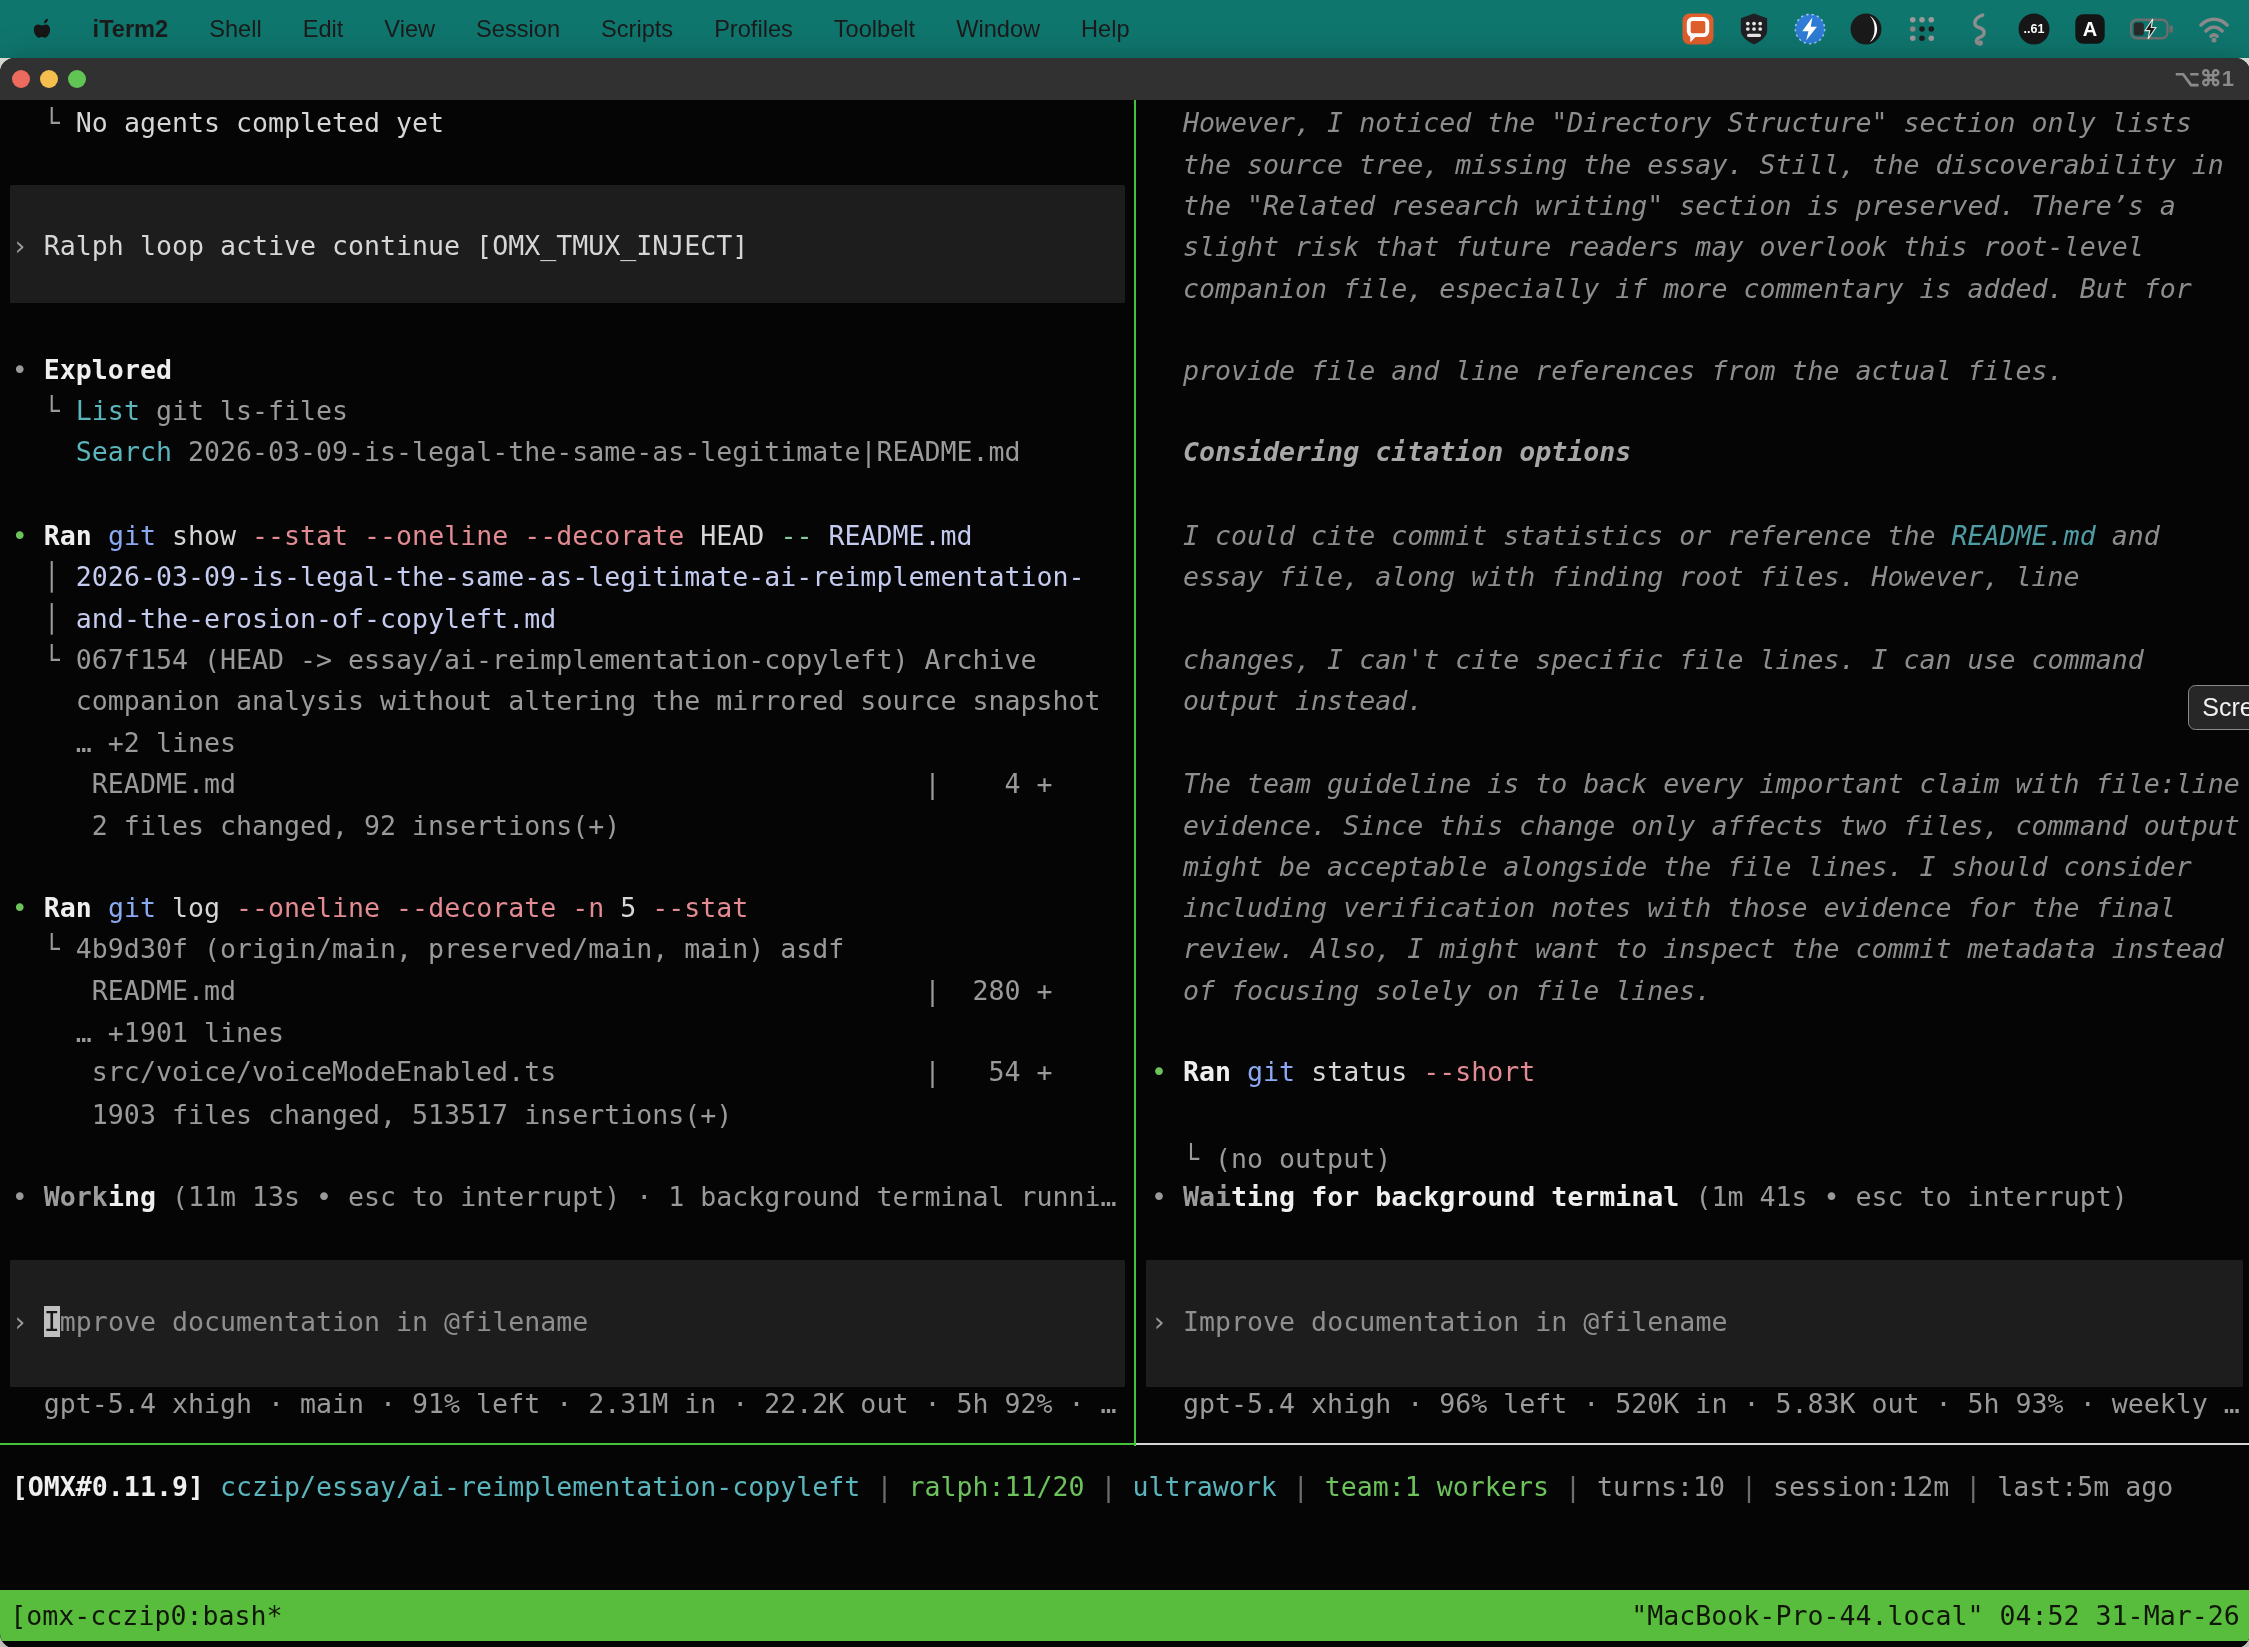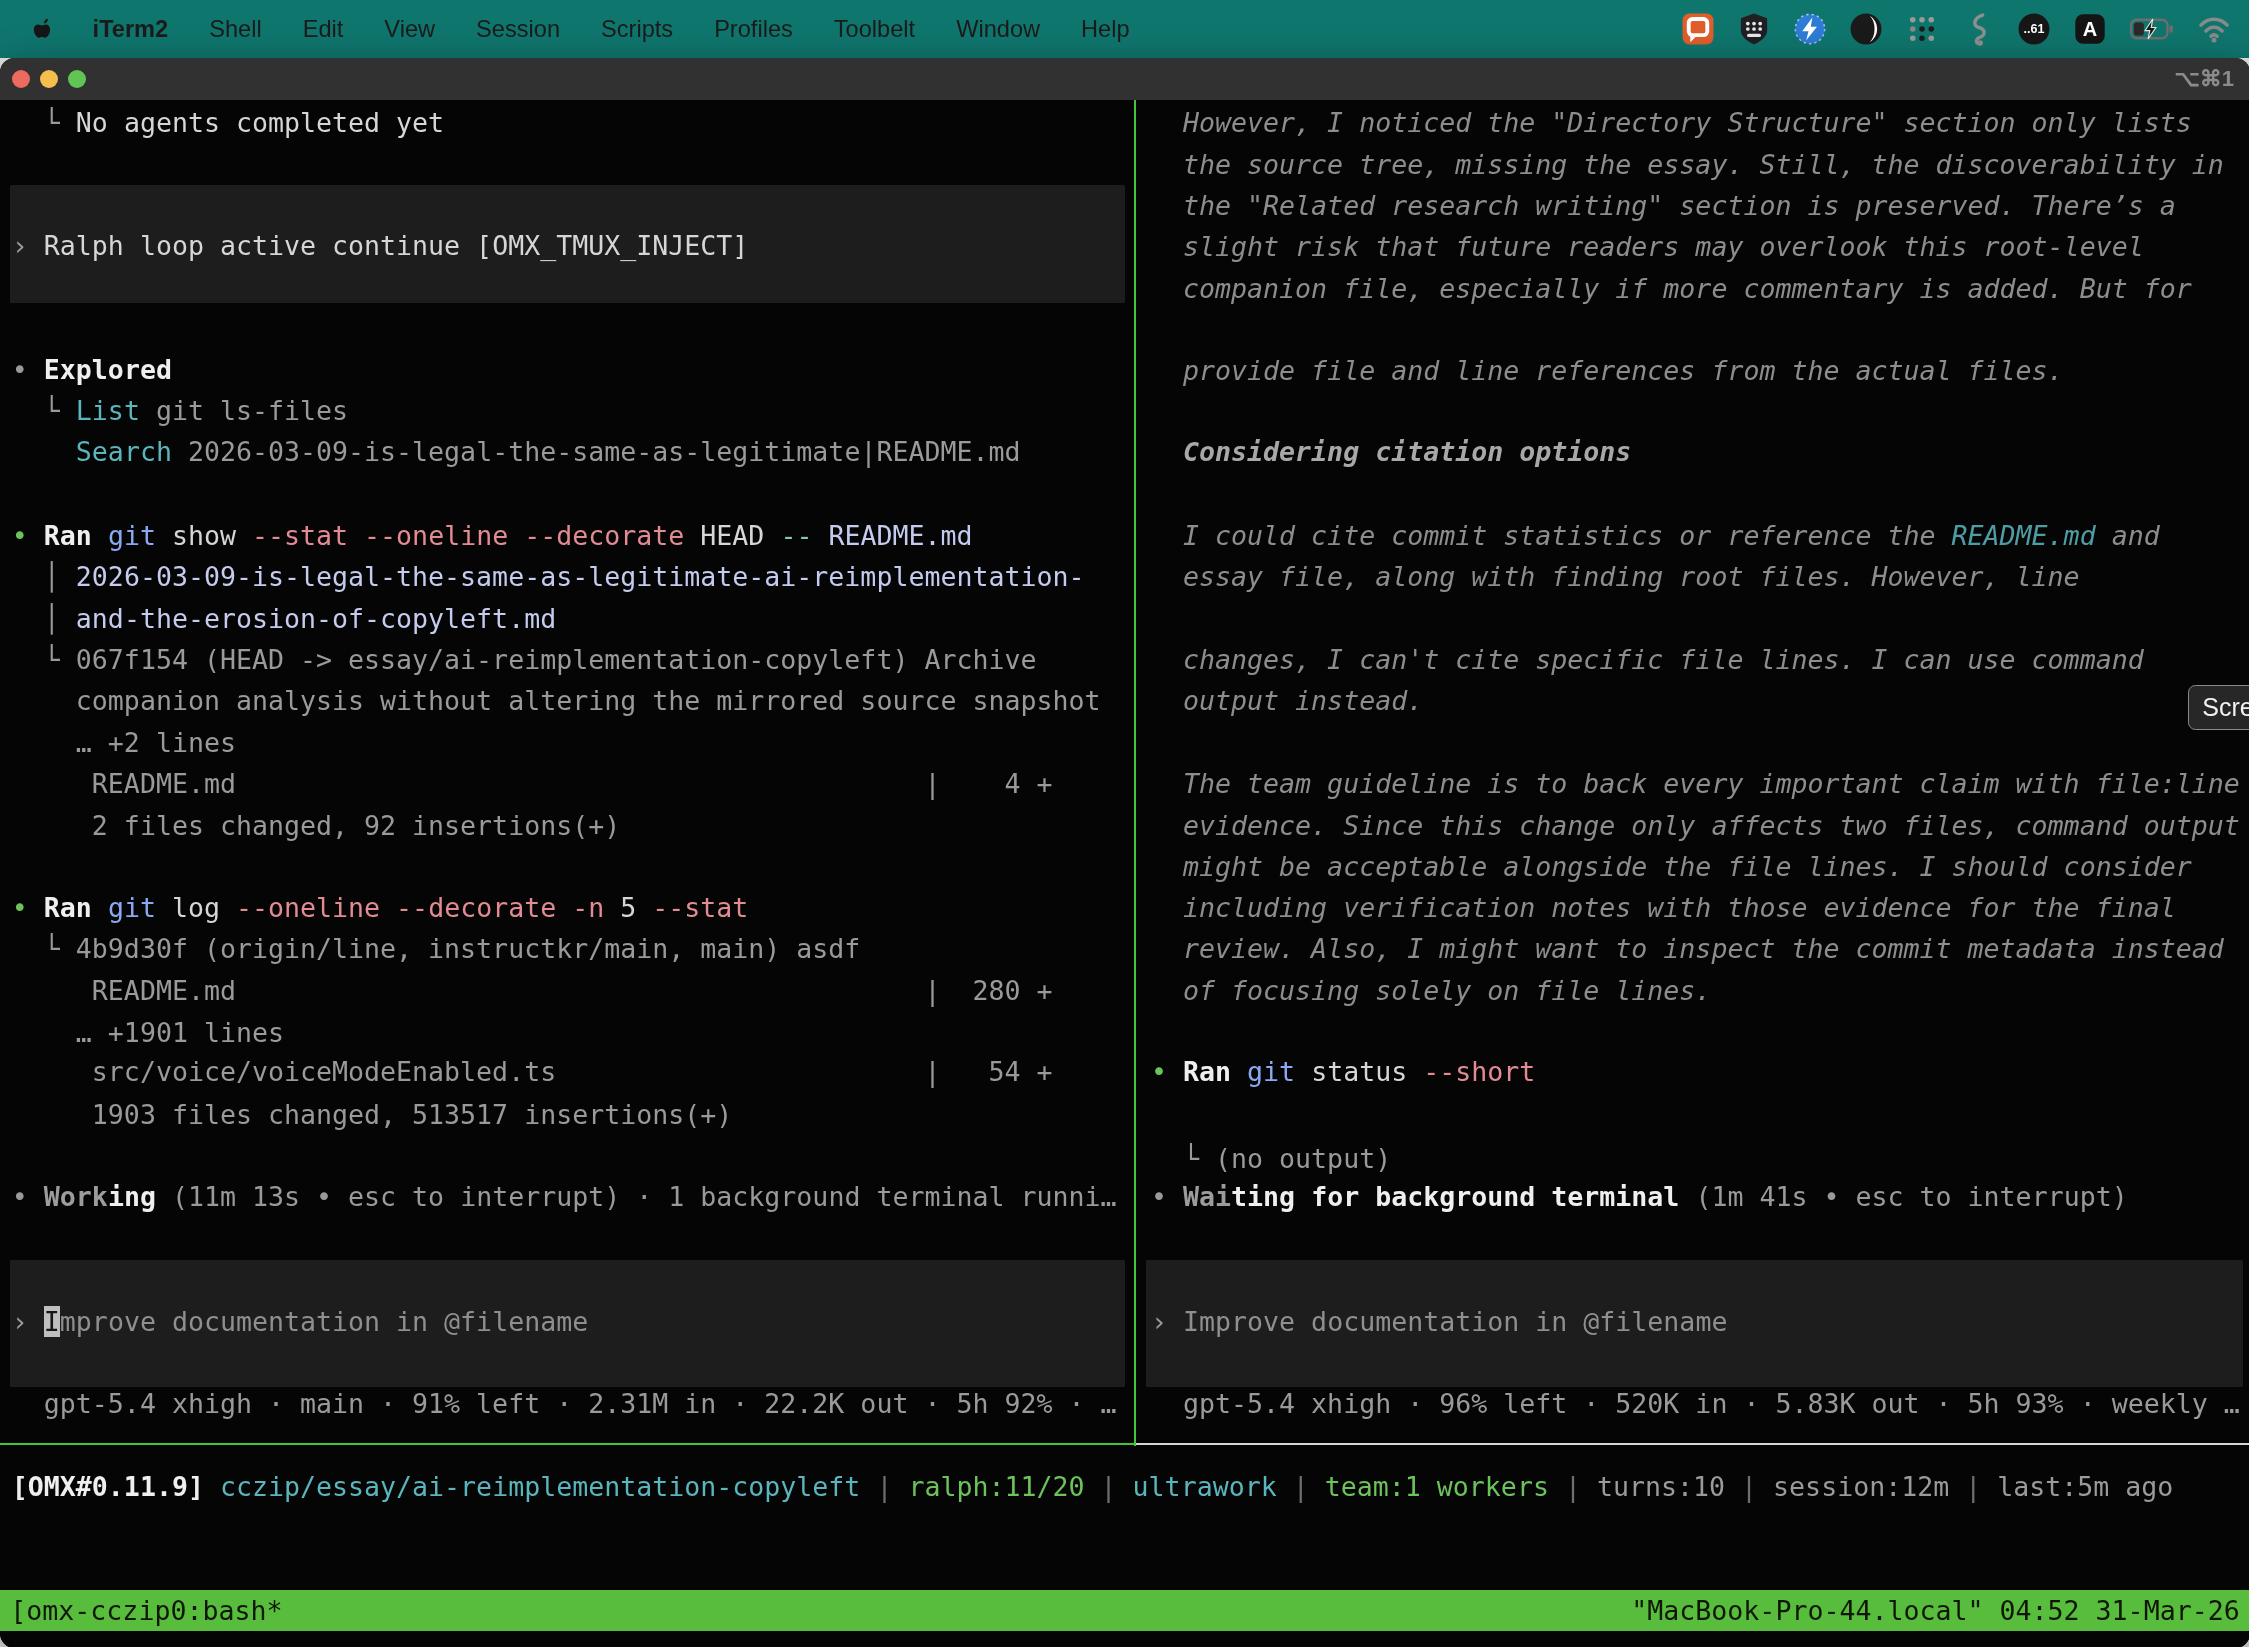--- a/index.html
+++ b/index.html
@@ -52,21 +52,21 @@
   
   .vborder{position:absolute;left:1134px;top:0;width:2.2px;height:1346px;background:#46c33c;}
   .hborder-green{position:absolute;left:0;top:1343px;width:1136px;height:2.2px;background:#46c33c;}
   .hborder-gray{position:absolute;left:1136px;top:1343px;width:1114px;height:2.2px;background:#d6d6d6;}
   
   .tooltip{position:absolute;left:2188px;top:585px;width:96px;height:43px;background:#272727;
            border:1.5px solid #8a8a8a;border-radius:7.4px;color:#f2f2f2;font-size:25px;
            font-family:"Liberation Sans",sans-serif;display:flex;align-items:center;
            padding-left:13.3px;z-index:6;}
   
-  .tmuxbar{position:absolute;left:0;top:1490px;width:100%;height:41px;background:#58bd3c;
+  .tmuxbar{position:absolute;left:0;top:1490px;width:100%;height:51px;background:#58bd3c;
            display:flex;align-items:center;justify-content:space-between;padding:0 10.3px;
            box-sizing:border-box;font-size:26.6px;color:#101708;z-index:4;}
 </style>
 </head>
 <body>
 
 <div class="screen">
 
   <div class="menubar">
     <span class="apple">
@@ -198,21 +198,21 @@
           <div class="line" style="top: 331px; left: 11.8px;"><span class="g">    </span><span class="cy">Search</span><span class="g"> 2026-03-09-is-legal-the-same-as-legitimate|README.md</span></div>
           <div class="line" style="top: 415px; left: 11.8px;"><span class="gn">• </span><span class="wb">Ran</span><span class="w"> </span><span class="bl">git</span><span class="w"> show </span><span class="pk">--stat --oneline --decorate</span><span class="w"> HEAD </span><span class="tl">--</span><span class="lv"> README.md</span></div>
           <div class="line" style="top: 456px; left: 11.8px;"><span class="g">  │ </span><span class="lv">2026-03-09-is-legal-the-same-as-legitimate-ai-reimplementation-</span></div>
           <div class="line" style="top: 498px; left: 11.8px;"><span class="g">  │ </span><span class="lv">and-the-erosion-of-copyleft.md</span></div>
           <div class="line" style="top: 539px; left: 11.8px;"><span class="g">  └ 067f154 (HEAD -&gt; essay/ai-reimplementation-copyleft) Archive</span></div>
           <div class="line" style="top: 580px; left: 11.8px;"><span class="g">    companion analysis without altering the mirrored source snapshot</span></div>
           <div class="line" style="top: 622px; left: 11.8px;"><span class="g">    … +2 lines</span></div>
           <div class="line" style="top: 663px; left: 11.8px;"><span class="g">     README.md                                           |    4 +</span></div>
           <div class="line" style="top: 705px; left: 11.8px;"><span class="g">     2 files changed, 92 insertions(+)</span></div>
           <div class="line" style="top: 787px; left: 11.8px;"><span class="gn">• </span><span class="wb">Ran</span><span class="w"> </span><span class="bl">git</span><span class="w"> log </span><span class="pk">--oneline --decorate -n</span><span class="w"> 5 </span><span class="pk">--stat</span></div>
-          <div class="line" style="top: 828px; left: 11.8px;"><span class="g">  └ 4b9d30f (origin/line, instructkr/main, main) asdf</span></div>
+          <div class="line" style="top: 828px; left: 11.8px;"><span class="g">  └ 4b9d30f (origin/main, preserved/main, main) asdf</span></div>
           <div class="line" style="top: 870px; left: 11.8px;"><span class="g">     README.md                                           |  280 +</span></div>
           <div class="line" style="top: 912px; left: 11.8px;"><span class="g">    … +1901 lines</span></div>
           <div class="line" style="top: 951px; left: 11.8px;"><span class="g">     src/voice/voiceModeEnabled.ts                       |   54 +</span></div>
           <div class="line" style="top: 994px; left: 11.8px;"><span class="g">     1903 files changed, 513517 insertions(+)</span></div>
           <div class="line" style="top: 1076px; left: 11.8px;"><span class="g">• </span><span class="gb">Work</span><span class="wb">ing</span><span class="g"> (11m 13s • esc to interrupt) · 1 background terminal runni…</span></div>
           <div class="line" style="top: 1201px; left: 11.8px;"><span class="g">› </span><span class="cursor">I</span><span class="dimtxt">mprove documentation in @filename</span></div>
           <div class="line" style="top: 1283px; left: 11.8px;"><span class="g">  gpt-5.4 xhigh · main · 91% left · 2.31M in · 22.2K out · 5h 92% · …</span></div>
         </div>
       <div class="pane" id="pane-right">
           <div class="line" style="top: 1.5px; left: 1151px;"><span class="it">  However, I noticed the "Directory Structure" section only lists</span></div>

